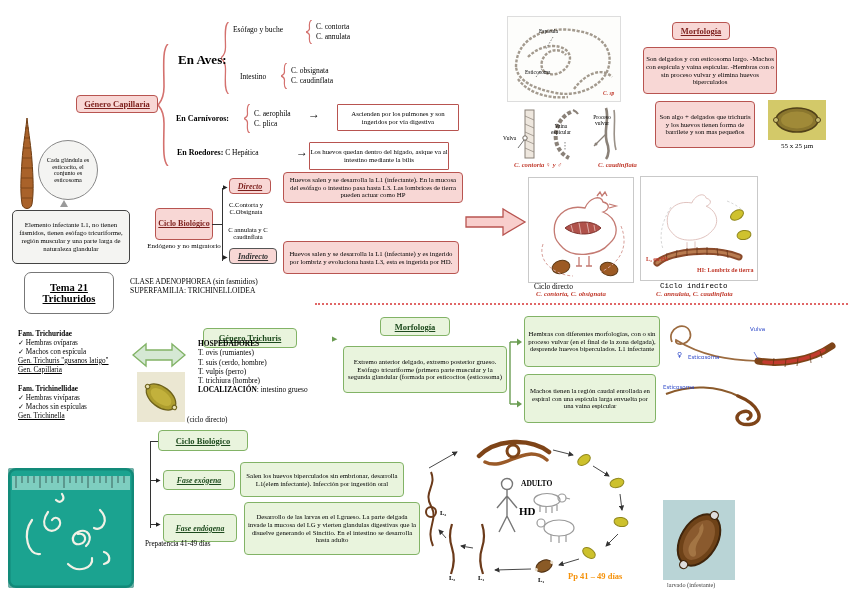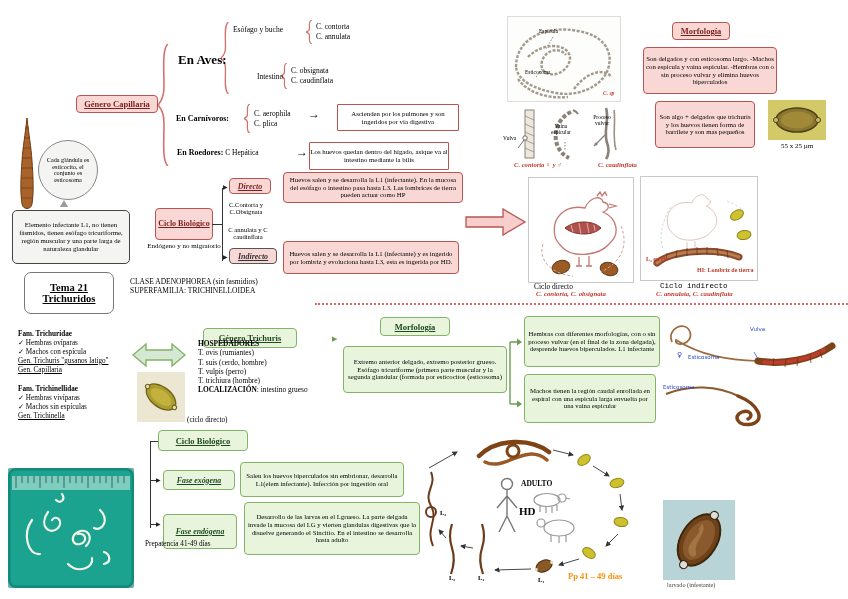--- a/index.html
+++ b/index.html
@@ -82,21 +82,21 @@
     <path class="bracepath" vector-effect="non-scaling-stroke" stroke-width="1.2" d="M10,0 C4,4 6,20 6,35 C6,45 2,48 0,50 C2,52 6,55 6,65 C6,80 4,96 10,100"></path>
   </svg>
   <svg class="abs" style="left:244px;top:104px" width="7" height="29" viewBox="0 0 12 100" preserveAspectRatio="none">
     <path class="bracepath" vector-effect="non-scaling-stroke" stroke-width="1.2" d="M10,0 C4,4 6,20 6,35 C6,45 2,48 0,50 C2,52 6,55 6,65 C6,80 4,96 10,100"></path>
   </svg>
 
   <div class="abs b" style="left:178px;top:52px;font-size:13px;">En Aves:</div>
   <div class="abs" style="left:233px;top:25px;">Esófago y buche</div>
   <div class="abs" style="left:316px;top:22px;">C. contorta</div>
   <div class="abs" style="left:316px;top:32px;">C. annulata</div>
-  <div class="abs" style="left:237px;top:72px;padding-left:20px;">Intestino</div>
+  <div class="abs" style="left:220px;top:72px;padding-left:20px;">Intestino</div>
   <div class="abs" style="left:291px;top:66px;">C. obsignata</div>
   <div class="abs" style="left:291px;top:76px;">C. caudinflata</div>
 
   <div class="abs b" style="left:176px;top:114px;font-size:8px;">En Carnívoros:</div>
   <div class="abs" style="left:254px;top:109px;">C. aerophila</div>
   <div class="abs" style="left:254px;top:119px;">C. plica</div>
   <div class="abs arrowtxt" style="left:308px;top:108px;">→</div>
   <div class="abs ctr notered small" style="left:337px;top:104px;width:120px;height:25px;">
     <span>Ascienden por los pulmones y son ingeridos por vía digestiva</span>
   </div>
@@ -371,21 +371,21 @@
 
   <div class="abs ctr box green greenhd" style="left:158px;top:430px;width:90px;height:21px;font-size:8.5px;">
     <span>Ciclo Biológico</span>
   </div>
   <div class="abs ctr box green" style="left:163px;top:470px;width:72px;height:20px;">
     <span class="it u" style="color:#1d4a1d;font-weight:bold;font-size:7.8px;">Fase exógena</span>
   </div>
   <div class="abs ctr box green small" style="left:240px;top:462px;width:164px;height:35px;">
     <span>Salen los huevos biperculados sin embrionar, desarrolla L1(elem infectante). Infección por ingestión oral</span>
   </div>
-  <div class="abs ctr box green" style="left:163px;top:514px;width:74px;height:35px;">
+  <div class="abs ctr box green" style="left:163px;top:514px;width:74px;height:28px;">
     <span class="it u" style="color:#1d4a1d;font-weight:bold;font-size:7.8px;">Fase endógena</span>
   </div>
   <div class="abs ctr box green small" style="left:244px;top:502px;width:176px;height:53px;">
     <span>Desarrollo de las larvas en el I.grueso. La parte delgada invade la mucosa del I.G y vierten glandulas digestivas que la disuelve generando el Sincitio. En el intestino se desarrolla hasta adulto</span>
   </div>
   <div class="abs" style="left:145px;top:540px;font-size:7.2px;">Prepatencia 41-49 días</div>
 
   <svg class="abs" style="left:8px;top:468px" width="126" height="120" viewBox="0 0 126 120">
     <rect width="126" height="120" rx="8" fill="#1ba390"></rect>
     <rect width="126" height="120" rx="8" fill="none" stroke="#0e7a6b" stroke-width="5" opacity="0.6"></rect>

